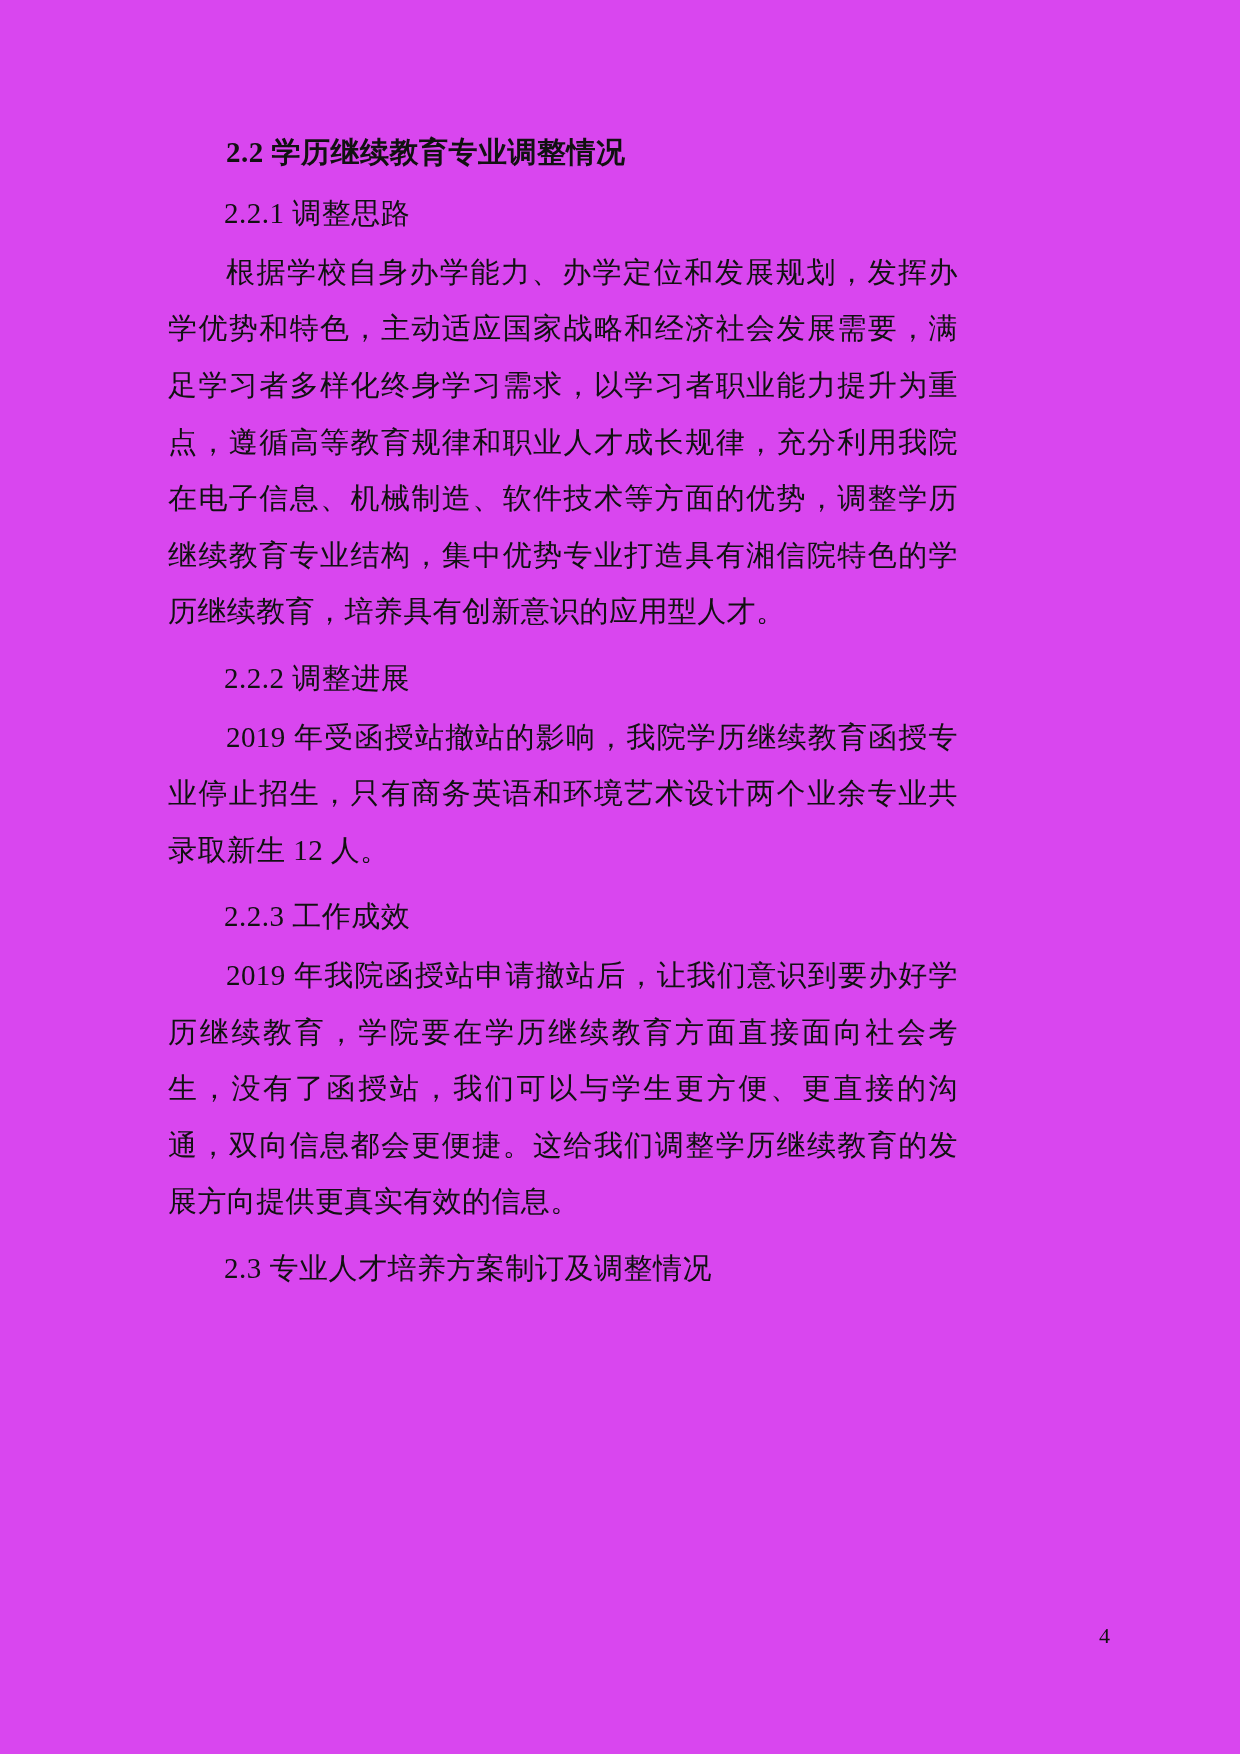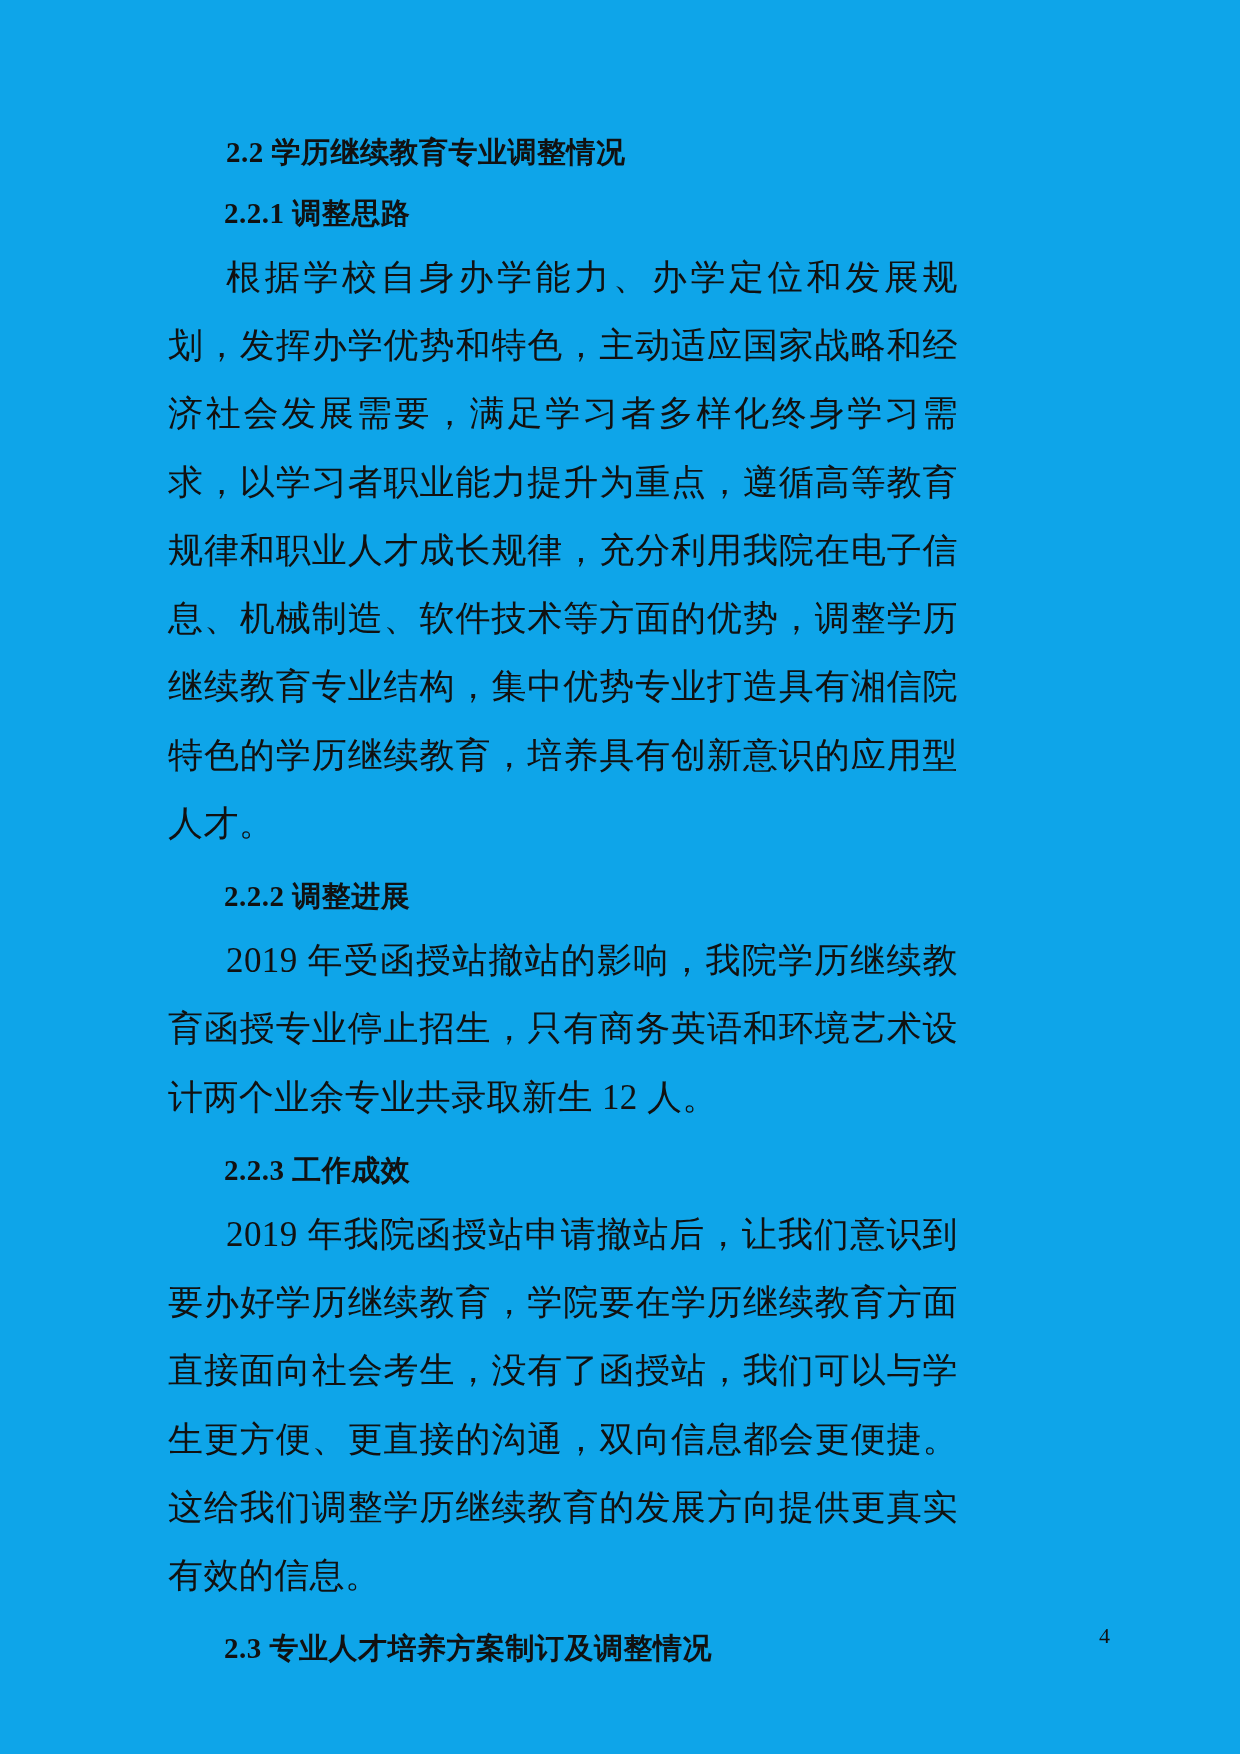--- a/index.html
+++ b/index.html
@@ -5,21 +5,21 @@
   html, body {
     margin: 0;
     padding: 0;
     background: #ffffff;
   }
   .page {
     position: relative;
     width: 1240px;
     height: 1754px;
     margin: 0 auto;
-    background: #0ea5e9;
+    background: #d946ef;
     box-sizing: border-box;
     font-family: "Liberation Serif", "DejaVu Serif", serif;
     color: #111111;
     overflow: hidden;
   }
   .content {
     position: absolute;
     left: 168px;
     top: 130px;
     width: 790px;
@@ -28,27 +28,27 @@
     font-size: 29px;
     line-height: 1.55;
     font-weight: 600;
     margin: 0 0 10px 0;
     text-indent: 58px;
     letter-spacing: 0.5px;
   }
   .h3 {
     font-size: 29px;
     line-height: 1.55;
-    font-weight: 700;
+    font-weight: 400;
     margin: 16px 0 8px 0;
     text-indent: 56px;
     letter-spacing: 0.5px;
   }
   .para {
-    font-size: 35px;
+    font-size: 29px;
     line-height: 1.95;
     margin: 0 0 6px 0;
     text-indent: 58px;
     text-align: justify;
     text-justify: inter-ideograph;
     letter-spacing: 0.4px;
   }
   .page-number {
     position: absolute;
     right: 130px;

